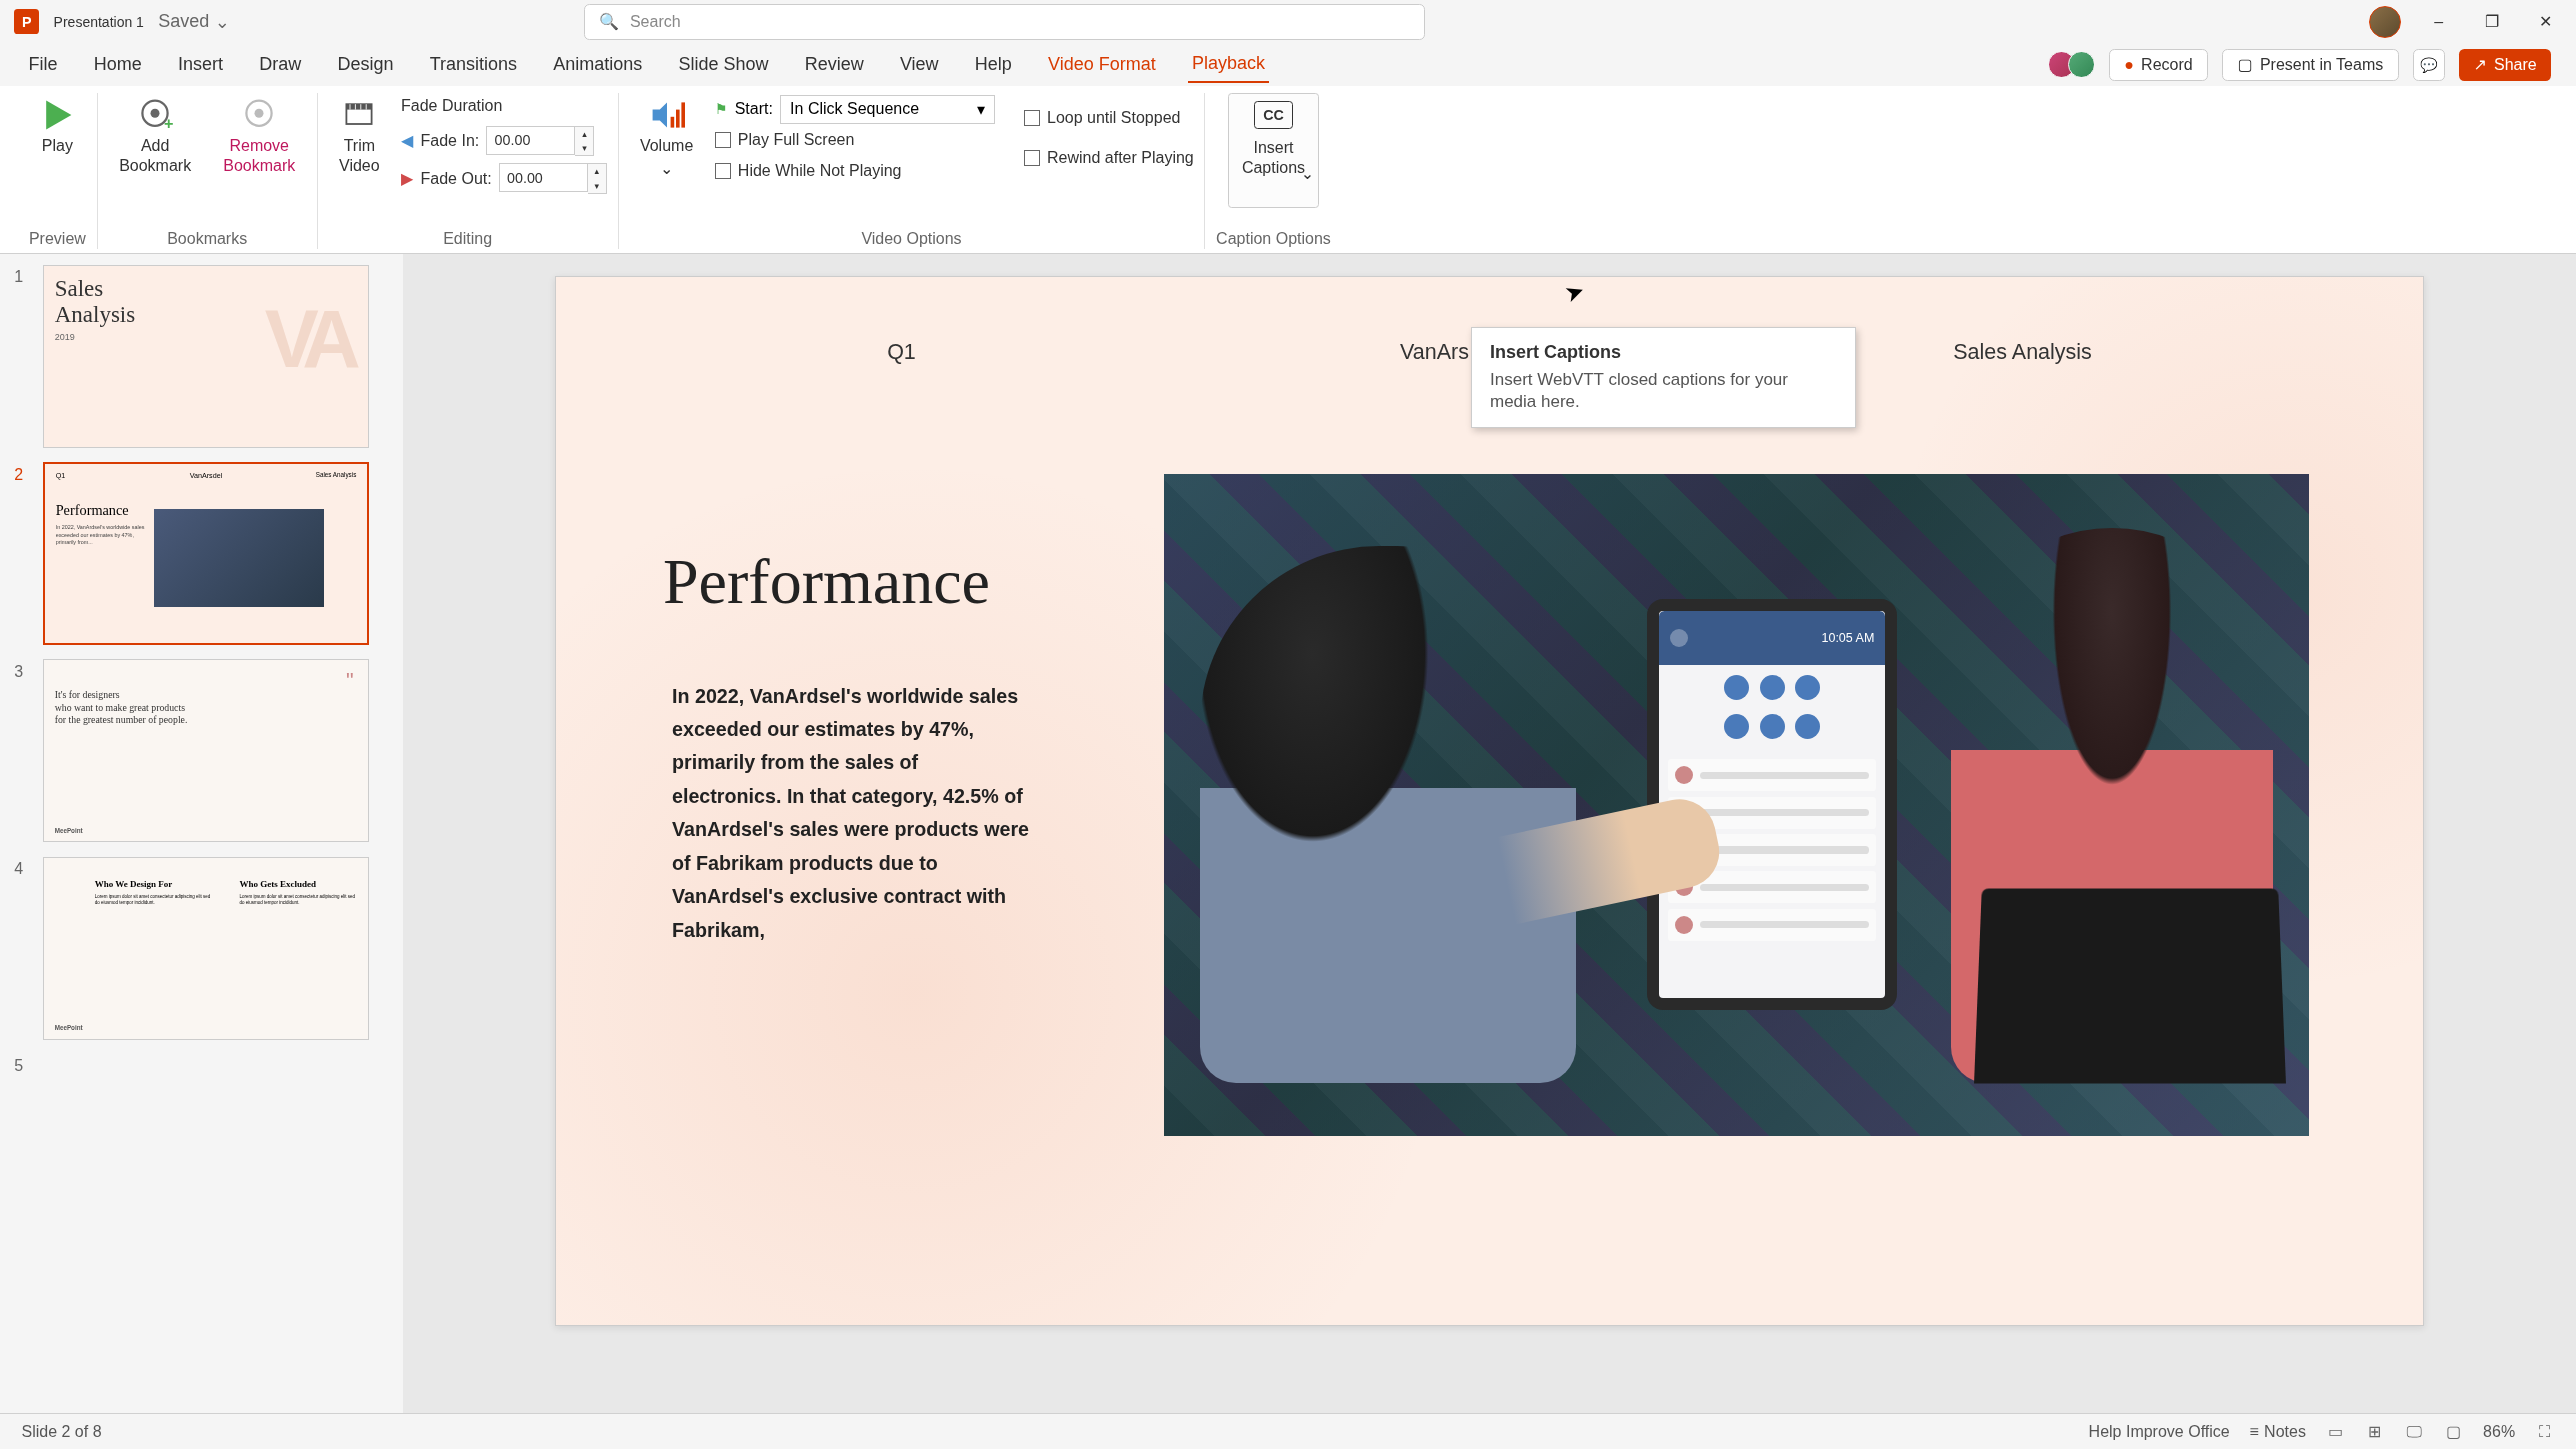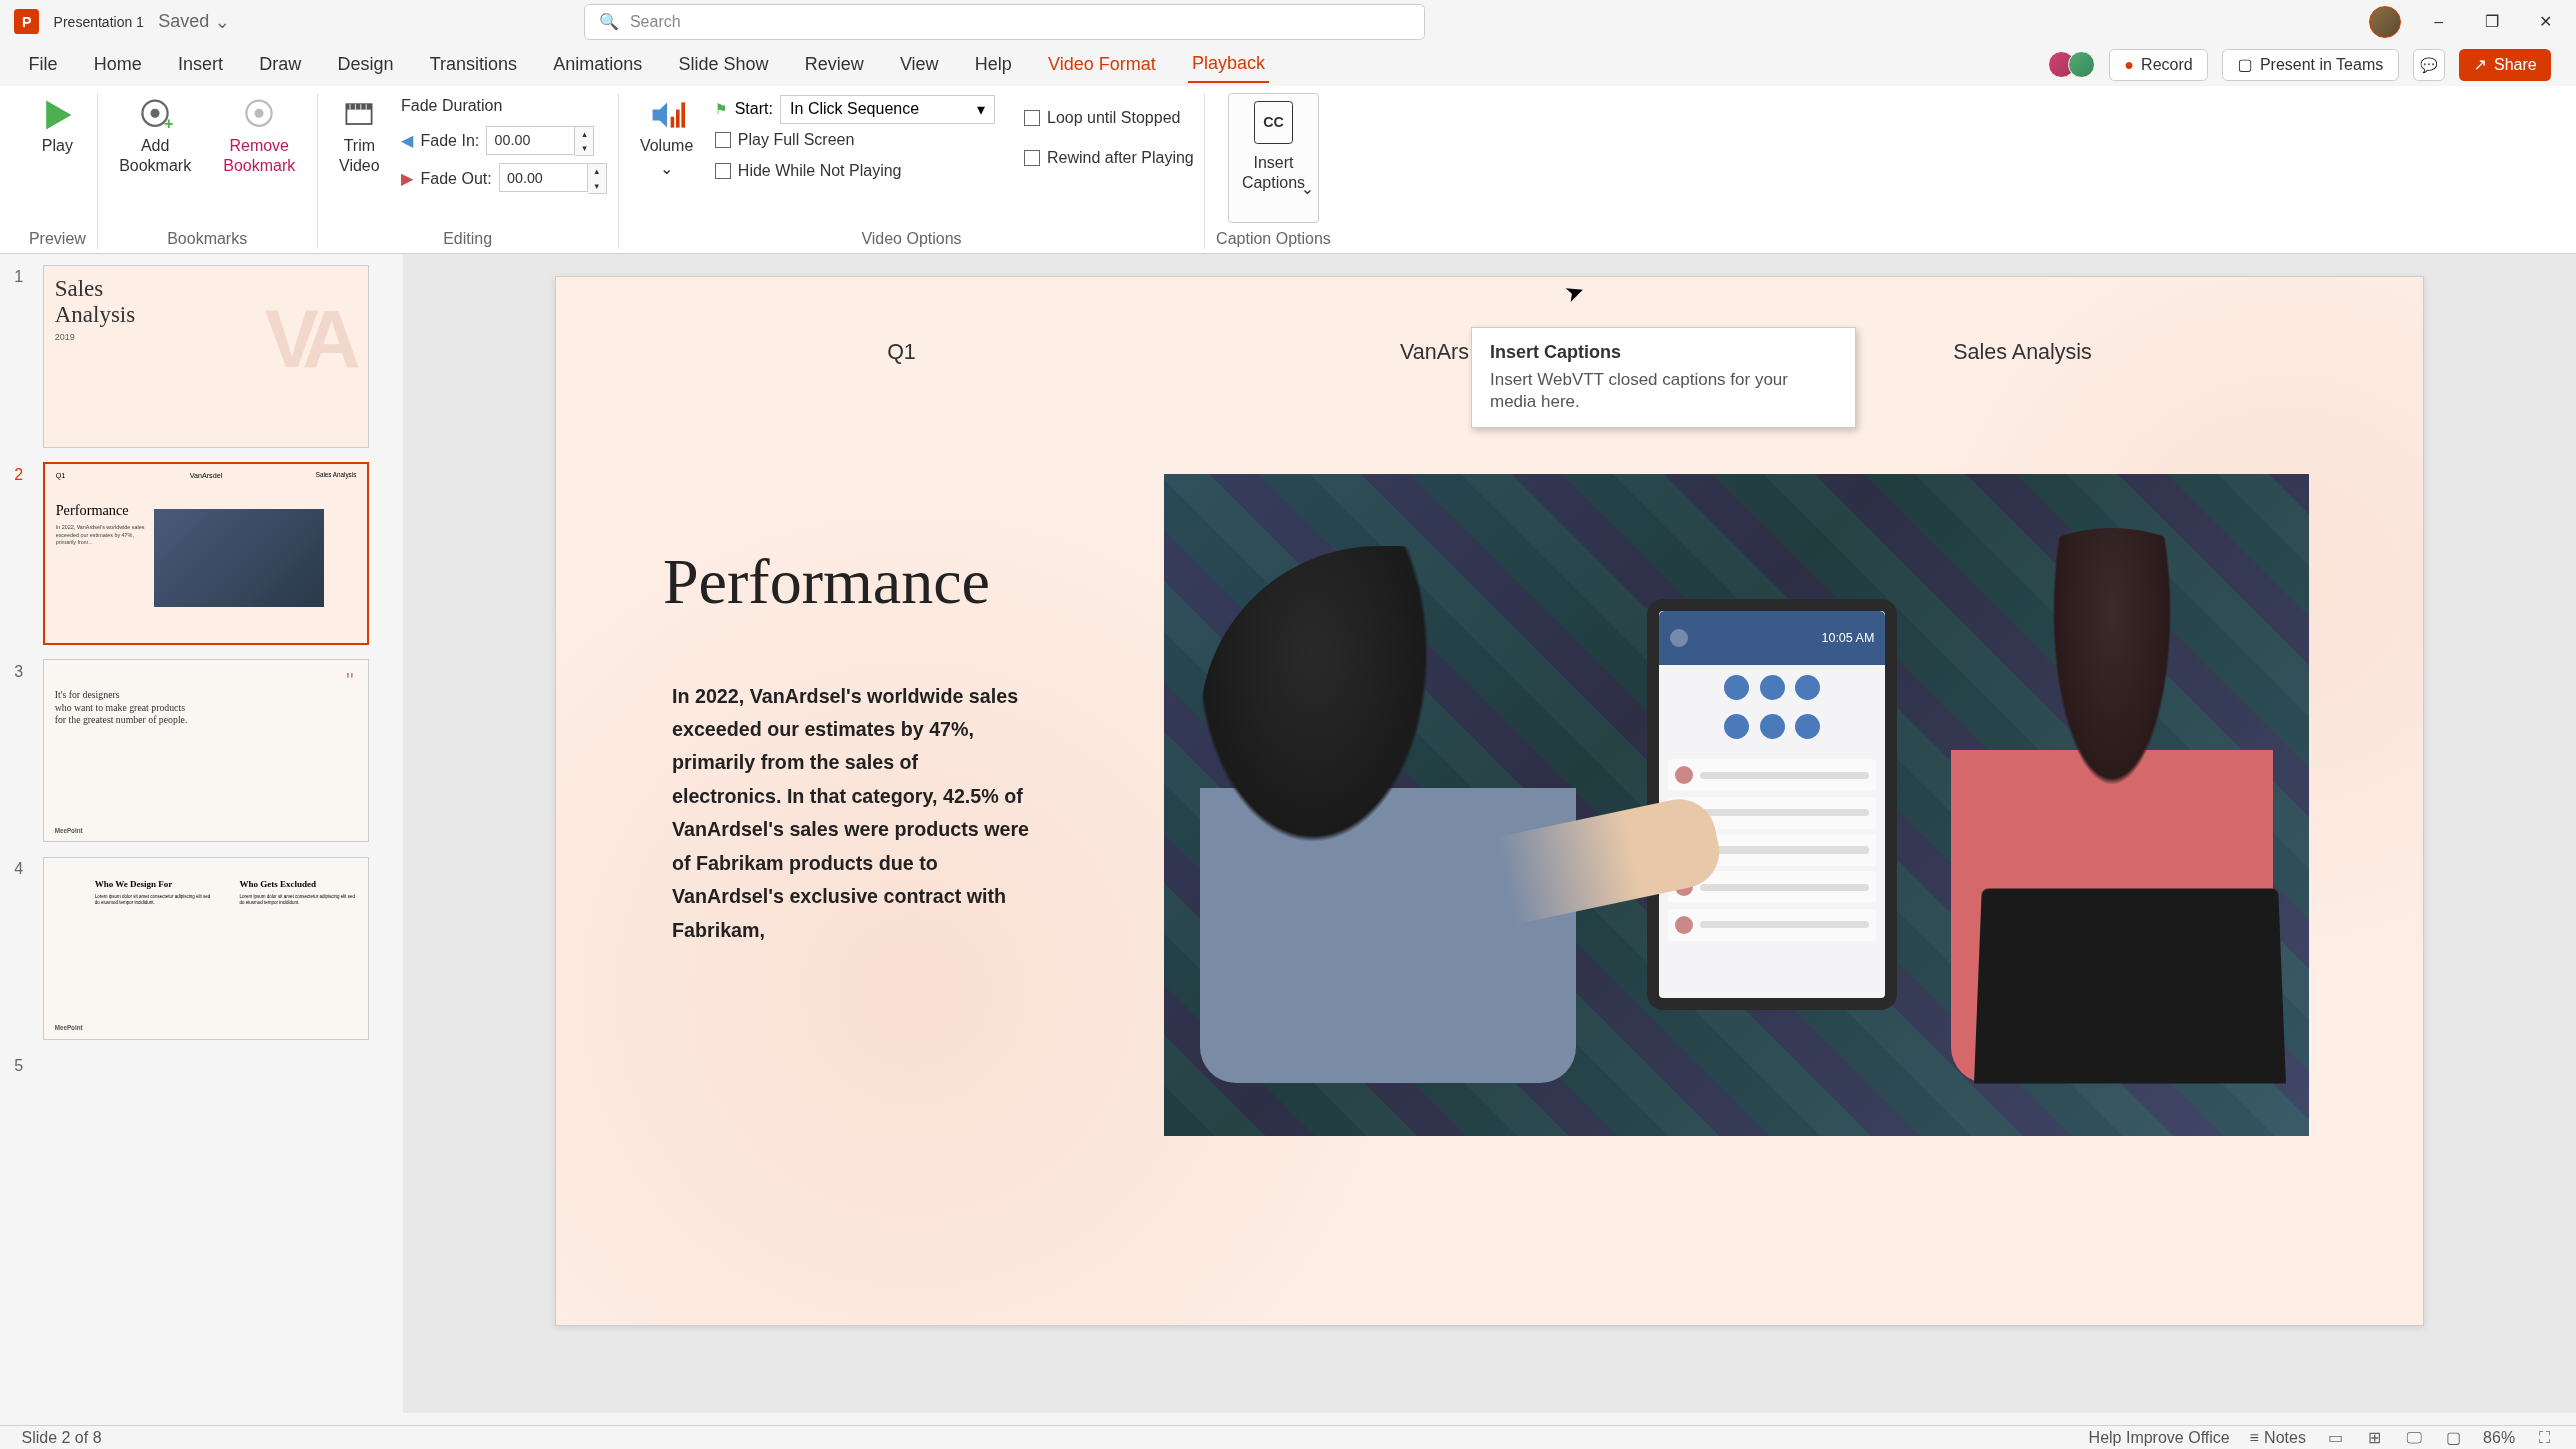--- a/index.html
+++ b/index.html
@@ -39,21 +39,21 @@
 .large-btn.disabled { color: #be185d; }
 .large-btn .icon-lg { width: 36px; height: 36px; display: flex; align-items: center; justify-content: center; }
 .fade-row { display: flex; align-items: center; gap: 7.2px; font-size: 16px; color: #333; margin: 3.6px 0; }
 .spinner-input { width: 89px; height: 29px; border: 0.9px solid #ccc; display: flex; align-items: center; padding: 0 7.2px; font-size: 14.3px; background: #fff; }
 .spinner-btns { display: flex; flex-direction: column; border: 0.9px solid #ccc; border-left: none; }
 .spinner-btns span { width: 18px; height: 14.3px; font-size: 9px; display:flex; align-items:center; justify-content:center; background:#f8f8f8; cursor:pointer; }
 .dropdown-select { width: 215px; height: 29px; border: 0.9px solid #ccc; display: flex; align-items: center; padding: 0 9px; font-size: 16px; background: #fff; justify-content:space-between; }
 .checkbox-row { display: flex; align-items: center; gap: 7.2px; font-size: 16px; color: #333; margin: 5.4px 0; }
 .checkbox { width: 16px; height: 16px; border: 1.3px solid #666; background: #fff; }
 
-.cc-icon { width: 39px; height: 43px; border: 1.8px solid #333; border-radius: 3.6px; display:flex; align-items:center; justify-content:center; font-size:14.3px; font-weight:bold; }
+.cc-icon { width: 39px; height: 28px; border: 1.8px solid #333; border-radius: 3.6px; display:flex; align-items:center; justify-content:center; font-size:14.3px; font-weight:bold; }
 
 
 .tooltip { position: absolute; left: 1471px; top: 327px; width: 385px; background: #fff; border: 0.9px solid #ccc; box-shadow: 1.8px 2.7px 7.2px rgba(0,0,0,0.2); padding: 14.3px 18px; z-index: 100; }
 .tooltip-title { font-size: 18px; font-weight: 600; color: #333; margin-bottom: 5.4px; }
 .tooltip-desc { font-size: 17px; color: #555; line-height: 1.3; }
 .cursor-arrow { position: absolute; left: 1565px; top: 279px; font-size: 23px; z-index: 101; transform: rotate(-20deg); }
 
 
 .main-area { display: flex; height: calc(100% - 43px - 43px - 168px - 36px); }
 .slide-panel { width: 403px; background: #f5f5f5; overflow-y: auto; padding: 10.7px 14.3px; }
@@ -63,21 +63,21 @@
 .thumb.selected { border: 2.7px solid #d83b01; }
 
 .slide-canvas-wrap { flex: 1; background: #e8e8e8; display: flex; align-items: flex-start; justify-content: center; padding: 21.5px 36px; overflow:hidden; }
 .slide-canvas { width: 1869px; height: 1050px; background: #fdeee6; border: 0.9px solid #ccc; box-shadow: 0 1.8px 7.2px rgba(0,0,0,0.1); position: relative; }
 .slide-header-row { position:absolute; top:63px; left:0; right:0; display:flex; justify-content:space-around; padding:0 89px; font-size:21.5px; color:#333; }
 .slide-title { position:absolute; top:268px; left:107px; font-size:64px; font-family: Georgia, serif; color: #222; }
 .slide-body { position:absolute; top:403px; left:116px; width: 358px; font-size:19.7px; line-height:1.7; color:#222; font-weight:600; }
 .slide-video { position:absolute; top:197px; left:608px; width:1145px; height:662px; background: linear-gradient(135deg, #2a3f5f 0%, #1a2838 40%, #3a5070 100%); overflow:hidden; }
 
 
-.statusbar { position:absolute; bottom:0; left:0; right:0; height: 24px; background: #f5f5f5; border-top: 0.9px solid #d0d0d0; display: flex; align-items: center; padding: 0 21.5px; font-size: 16px; color: #555; gap: 7px; }
+.statusbar { position:absolute; bottom:0; left:0; right:0; height: 36px; background: #f5f5f5; border-top: 0.9px solid #d0d0d0; display: flex; align-items: center; padding: 0 21.5px; font-size: 16px; color: #555; gap: 7px; }
 .statusbar-right { margin-left:auto; display:flex; align-items:center; gap:19.7px; }
 .view-icon { width:19.7px; height:19.7px; display:flex; align-items:center; justify-content:center; cursor:pointer; color:#666; }
 
 
 .thumb-t1-title { font-family: Georgia,serif; font-size:23px; color:#333; line-height:1.1; }
 .thumb-t1-sub { font-size:9px; color:#666; margin-top:5.4px;}
 .thumb-va { position:absolute; right:18px; top:27px; font-size:81px; color:rgba(210,150,120,0.25); font-weight:bold; letter-spacing:-10.7px;}
 .thumb-t2 { display:flex; gap:9px; }
 .thumb-t2-title { font-family:Georgia,serif; font-size:14.3px; }
 .thumb-t2-img { width:170px; height:98px; background:linear-gradient(135deg,#4a5a7a,#2a3a4a); margin-top:7.2px;}

